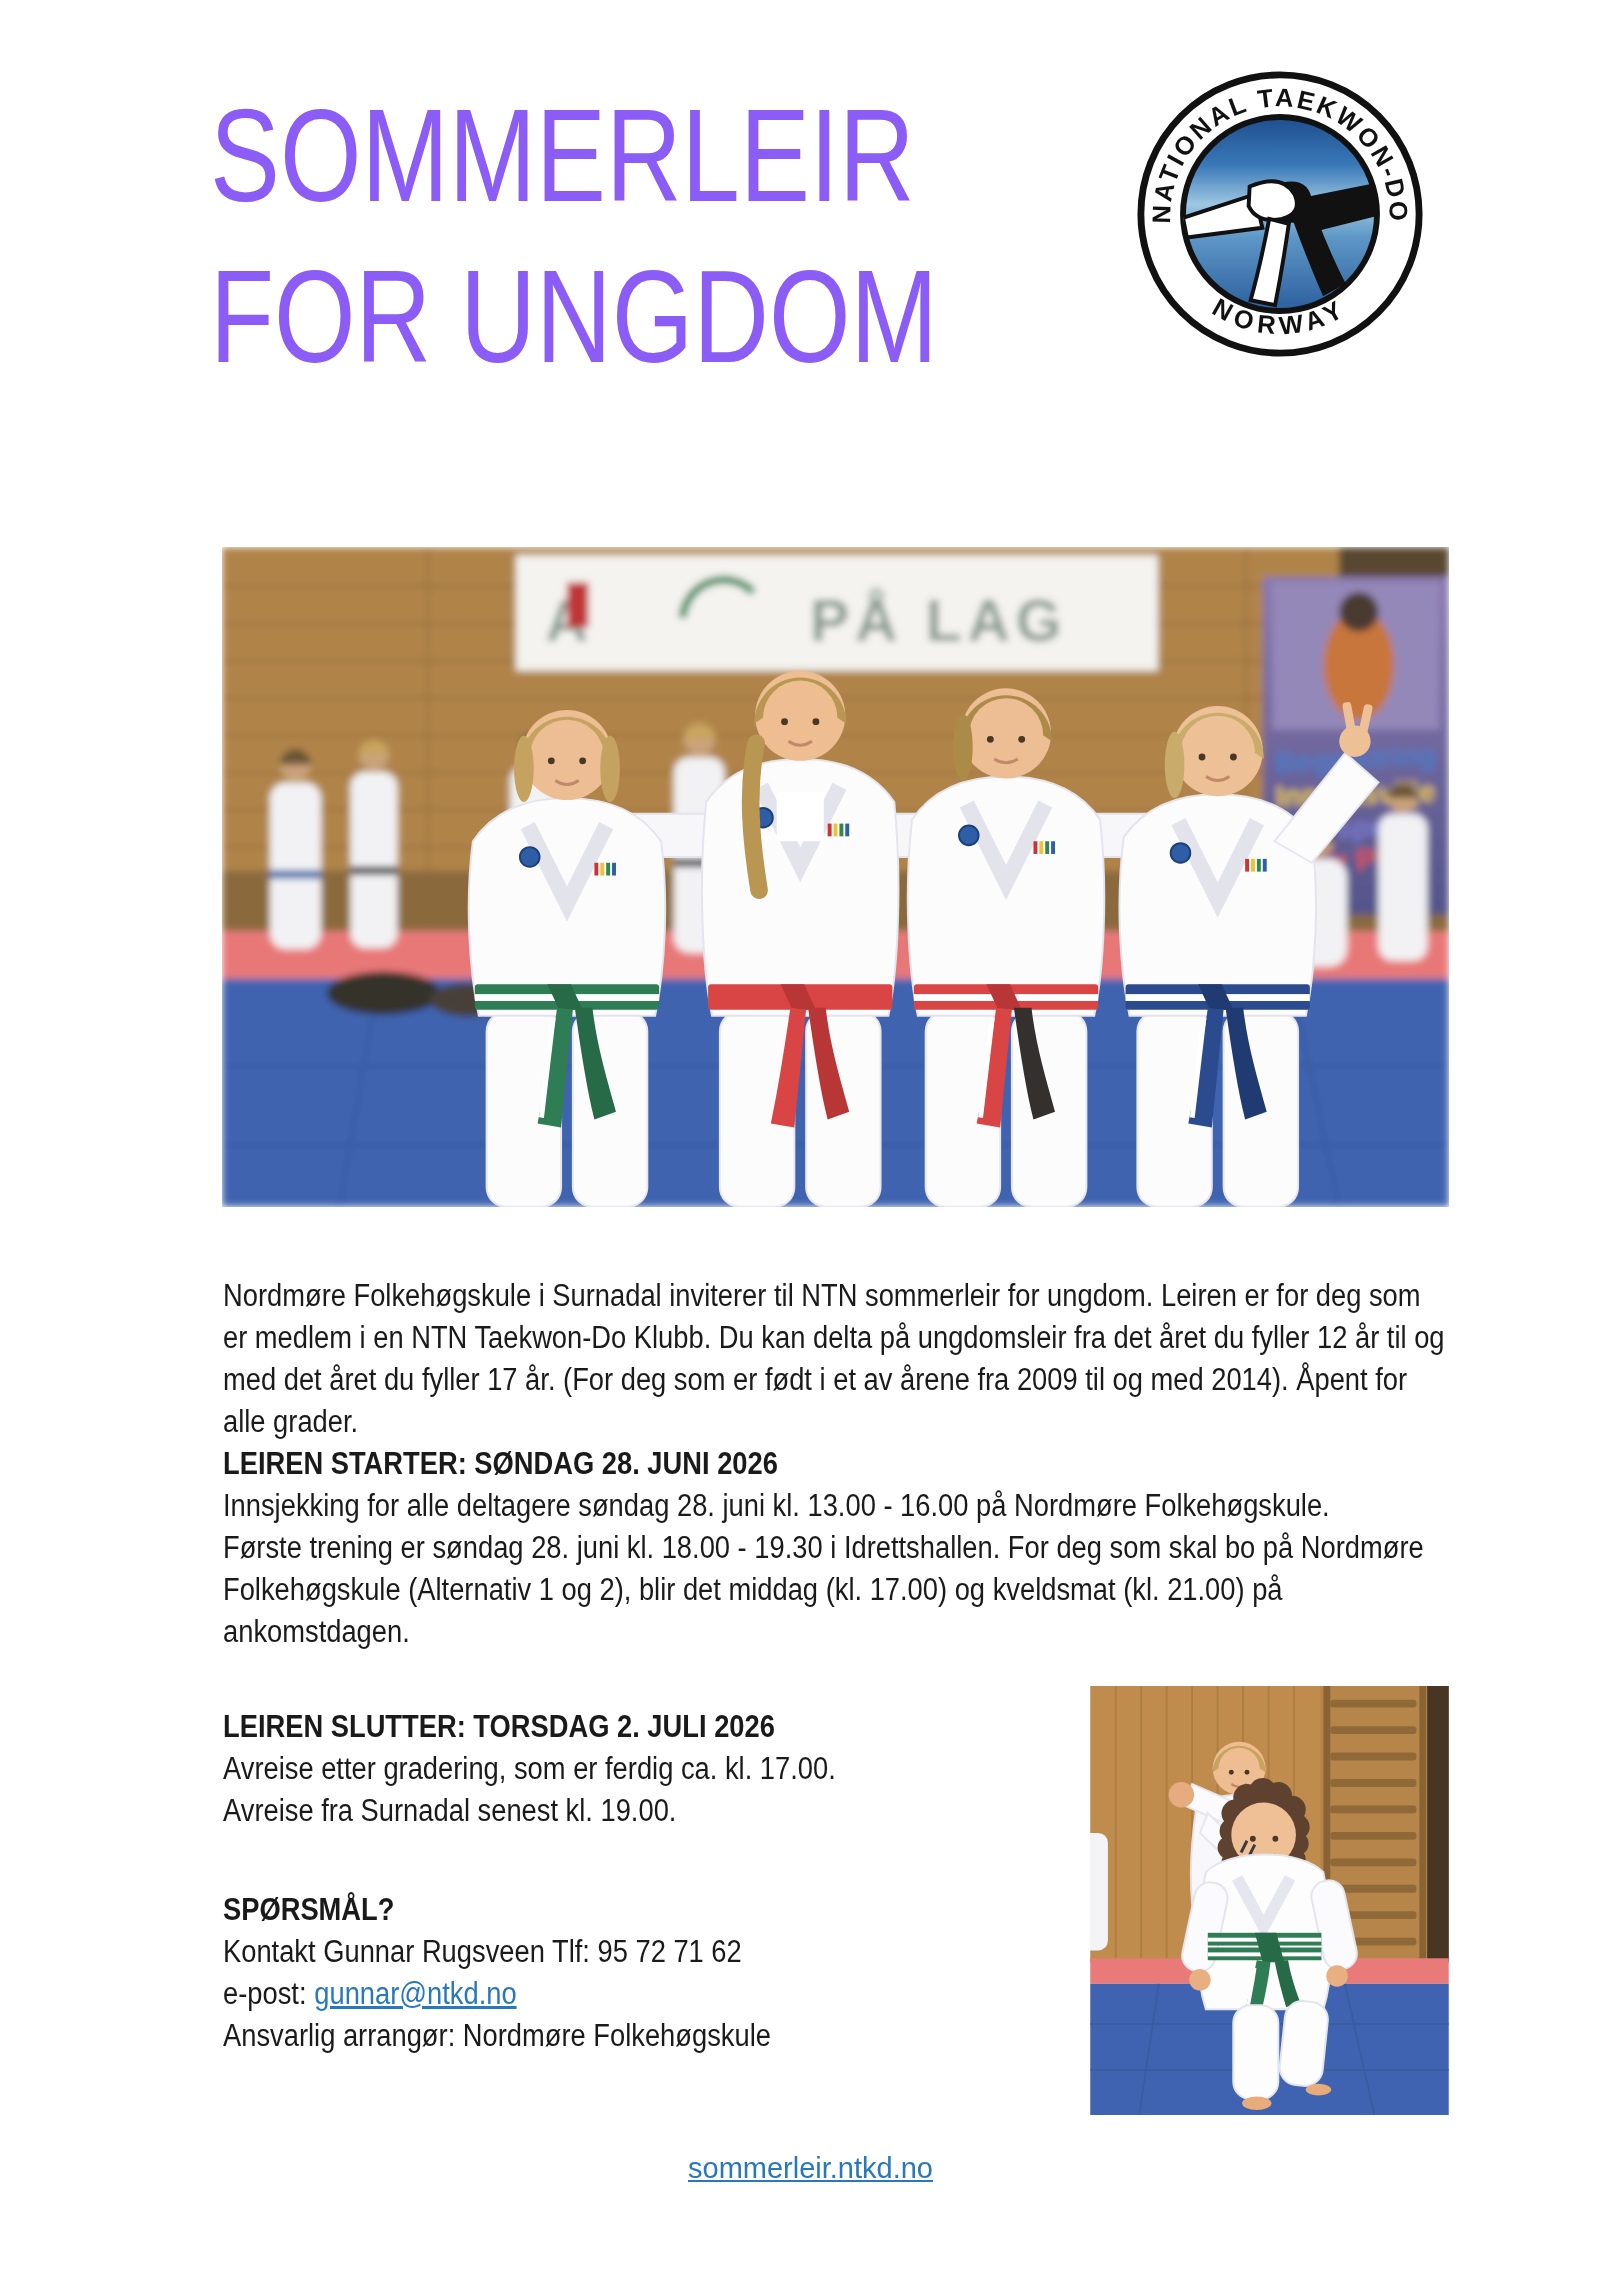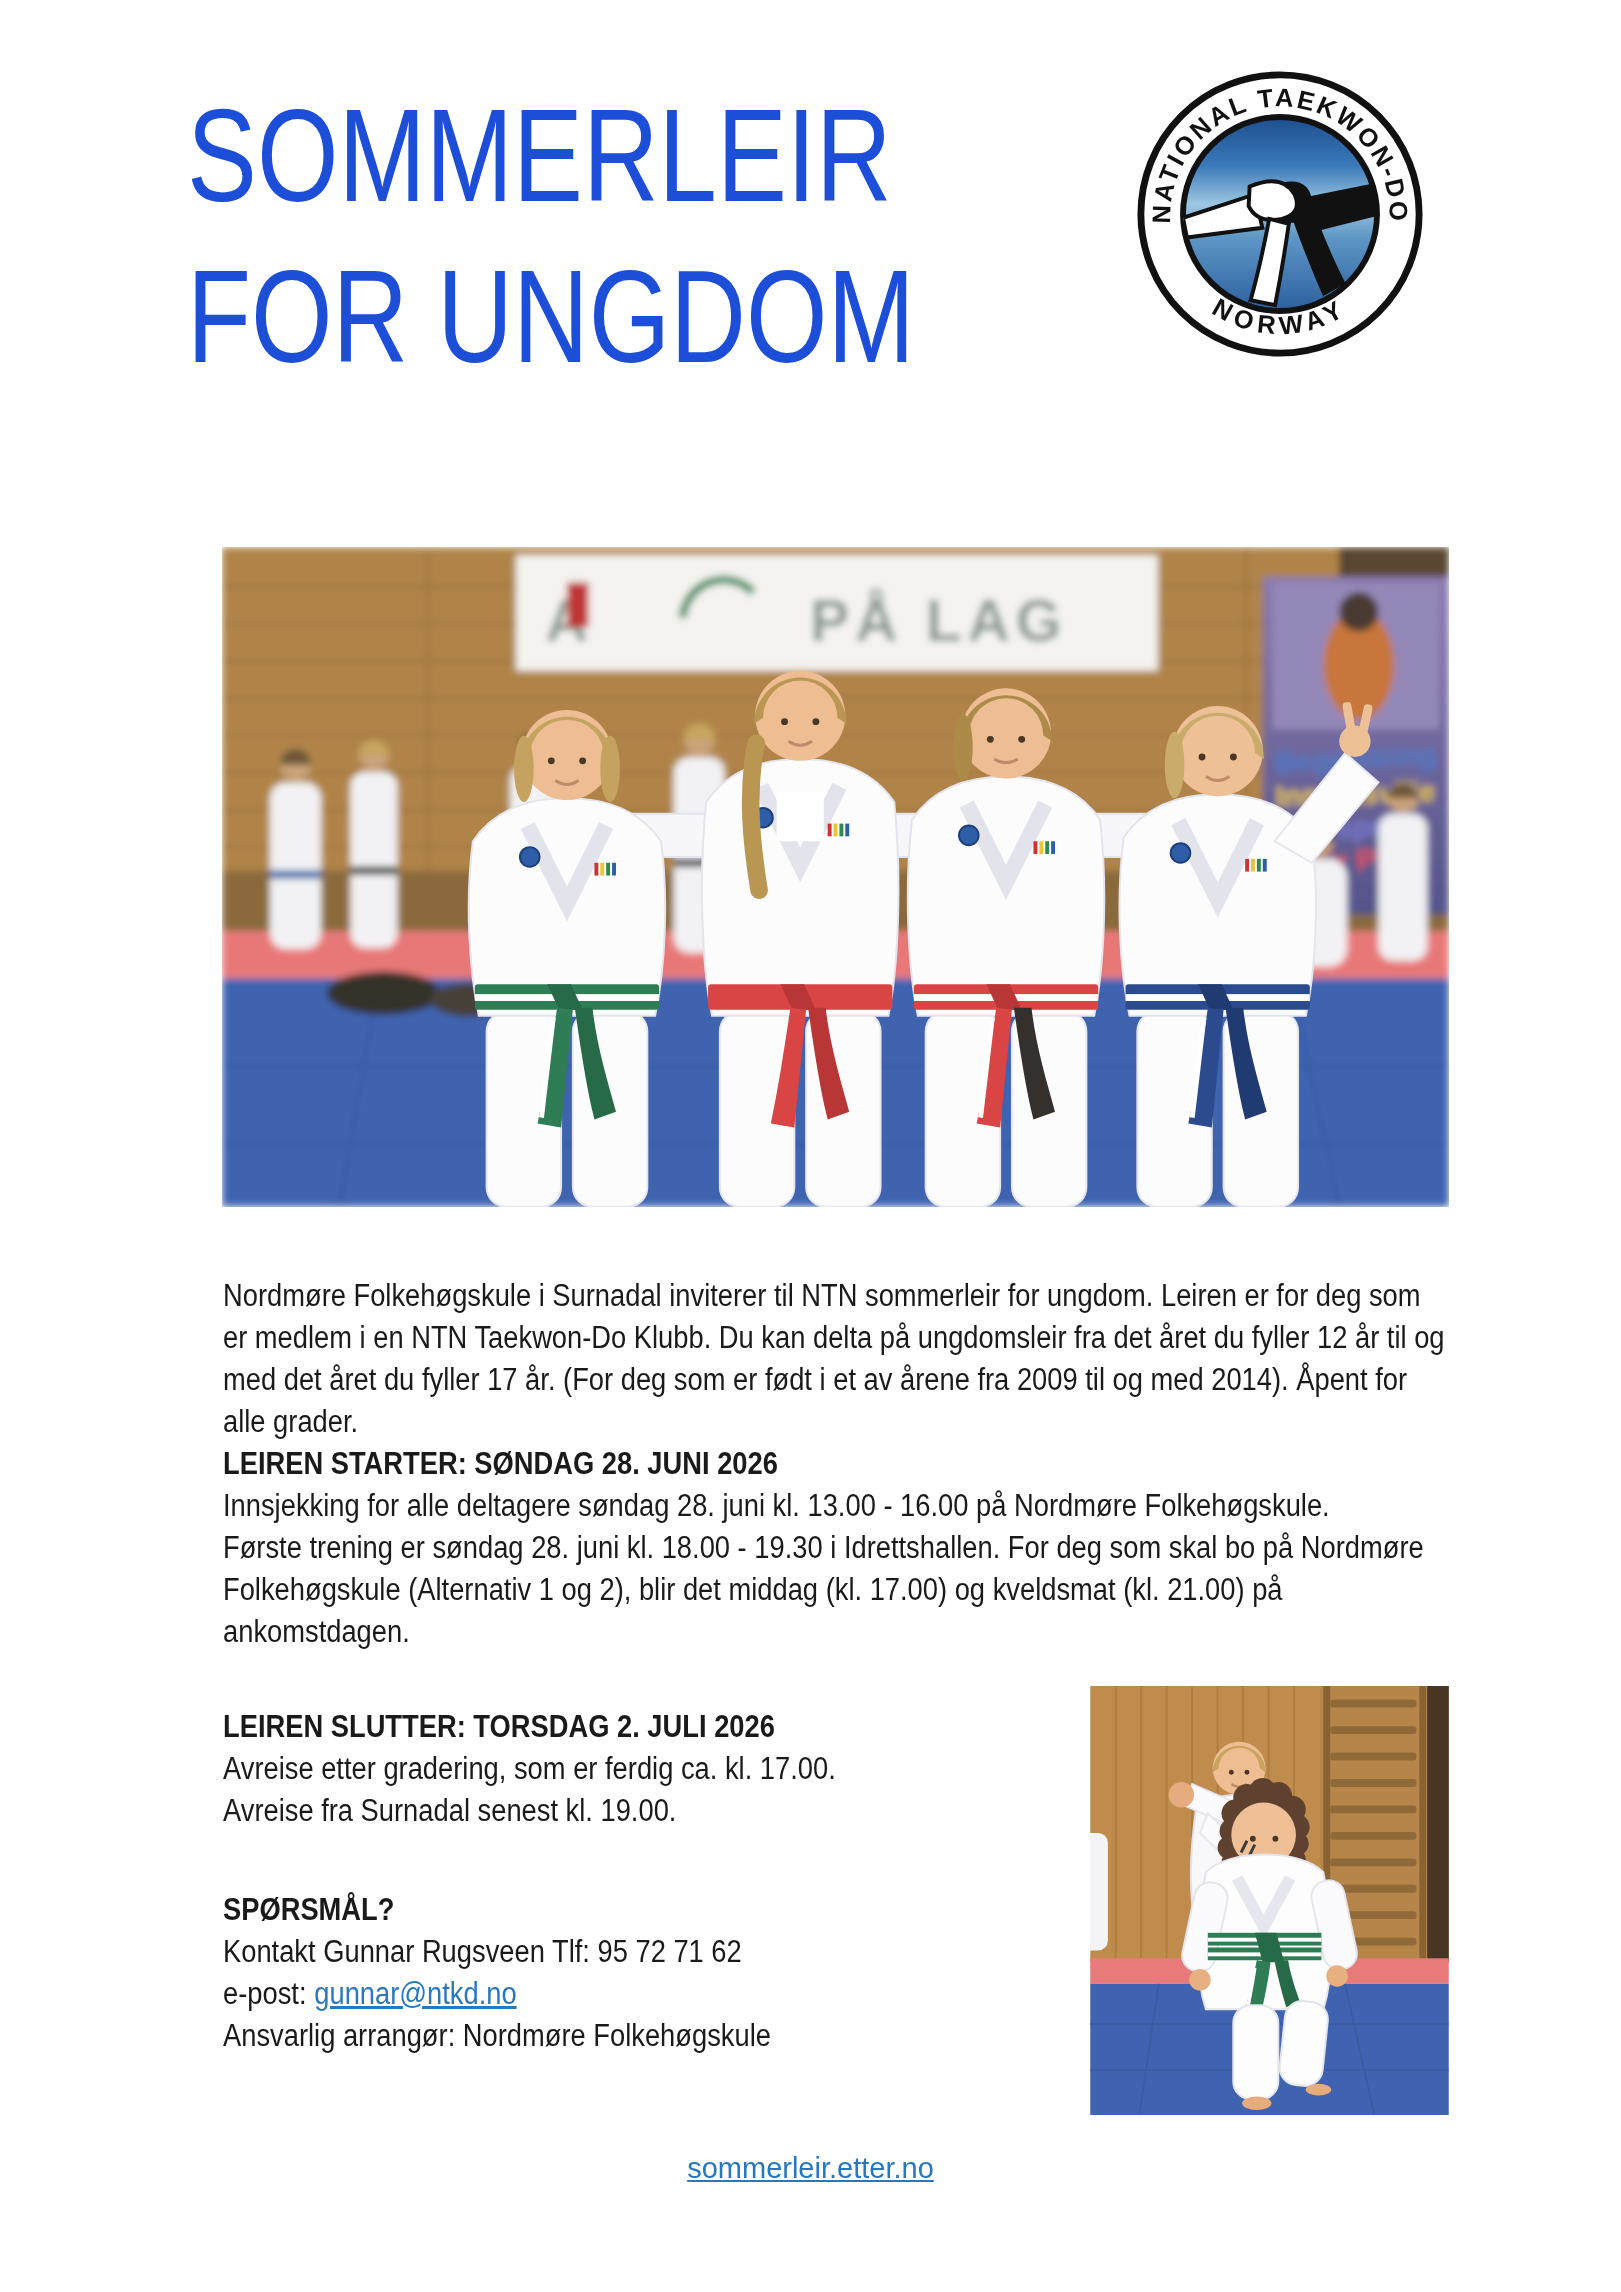--- a/index.html
+++ b/index.html
@@ -4,21 +4,21 @@
 <style>
   html,body{margin:0;padding:0;background:#ffffff;}
   .page{
     position:relative;width:1621px;height:2293px;background:#ffffff;overflow:hidden;
     font-family:"Liberation Sans",sans-serif;color:#1a1a1a;
   }
   .abs{position:absolute;}
   
   .cx80{display:inline-block;transform:scaleX(.80);transform-origin:0 0;white-space:nowrap;}
   .cx85{display:inline-block;transform:scaleX(.85);transform-origin:0 0;white-space:nowrap;}
-  .title-line{left:187px;font-size:131px;line-height:1;color:#1d4ed8;font-weight:400;}
+  .title-line{left:210px;font-size:131px;line-height:1;color:#8b5cf6;font-weight:400;}
   .title-line.l1{top:90px;}
   .title-line.l2{top:251px;}
   .subtitle{left:192px;top:404px;font-size:56px;color:#2878BE;font-weight:400;}
   .content{
     left:223px;top:1275px;width:1394px;
     font-size:31px;line-height:42px;
     transform:scaleX(.881);transform-origin:0 0;
   }
   .content p{margin:0;}
   .intro{margin-bottom:50px;}
@@ -403,17 +403,17 @@
       <path d="M 168,288 C 166,302 163,316 161,328" stroke="#ffffff" stroke-width="3.5" fill="none"></path>
       <path d="M 188,280 C 192,300 196,314 200,328 L 214,322 C 208,306 204,292 202,280 Z" fill="#276a47"></path>
       <rect x="146" y="326" width="46" height="96" rx="18" fill="#fdfdfe" stroke="#e4e4ec" stroke-width="2"></rect>
       <rect x="196" y="322" width="44" height="86" rx="18" fill="#fdfdfe" stroke="#e4e4ec" stroke-width="2" transform="rotate(6 218 365)"></rect>
       <ellipse cx="170" cy="426" rx="15" ry="7" fill="#e8ab7c"></ellipse>
       <ellipse cx="233" cy="412" rx="13" ry="6" fill="#e8ab7c"></ellipse>
     </g>
   </svg>
 
   <div class="abs footer">
-    <a href="#">sommerleir.etter.no</a>
+    <a href="#">sommerleir.ntkd.no</a>
   </div>
 
 </div>
 
 
 </body></html>

